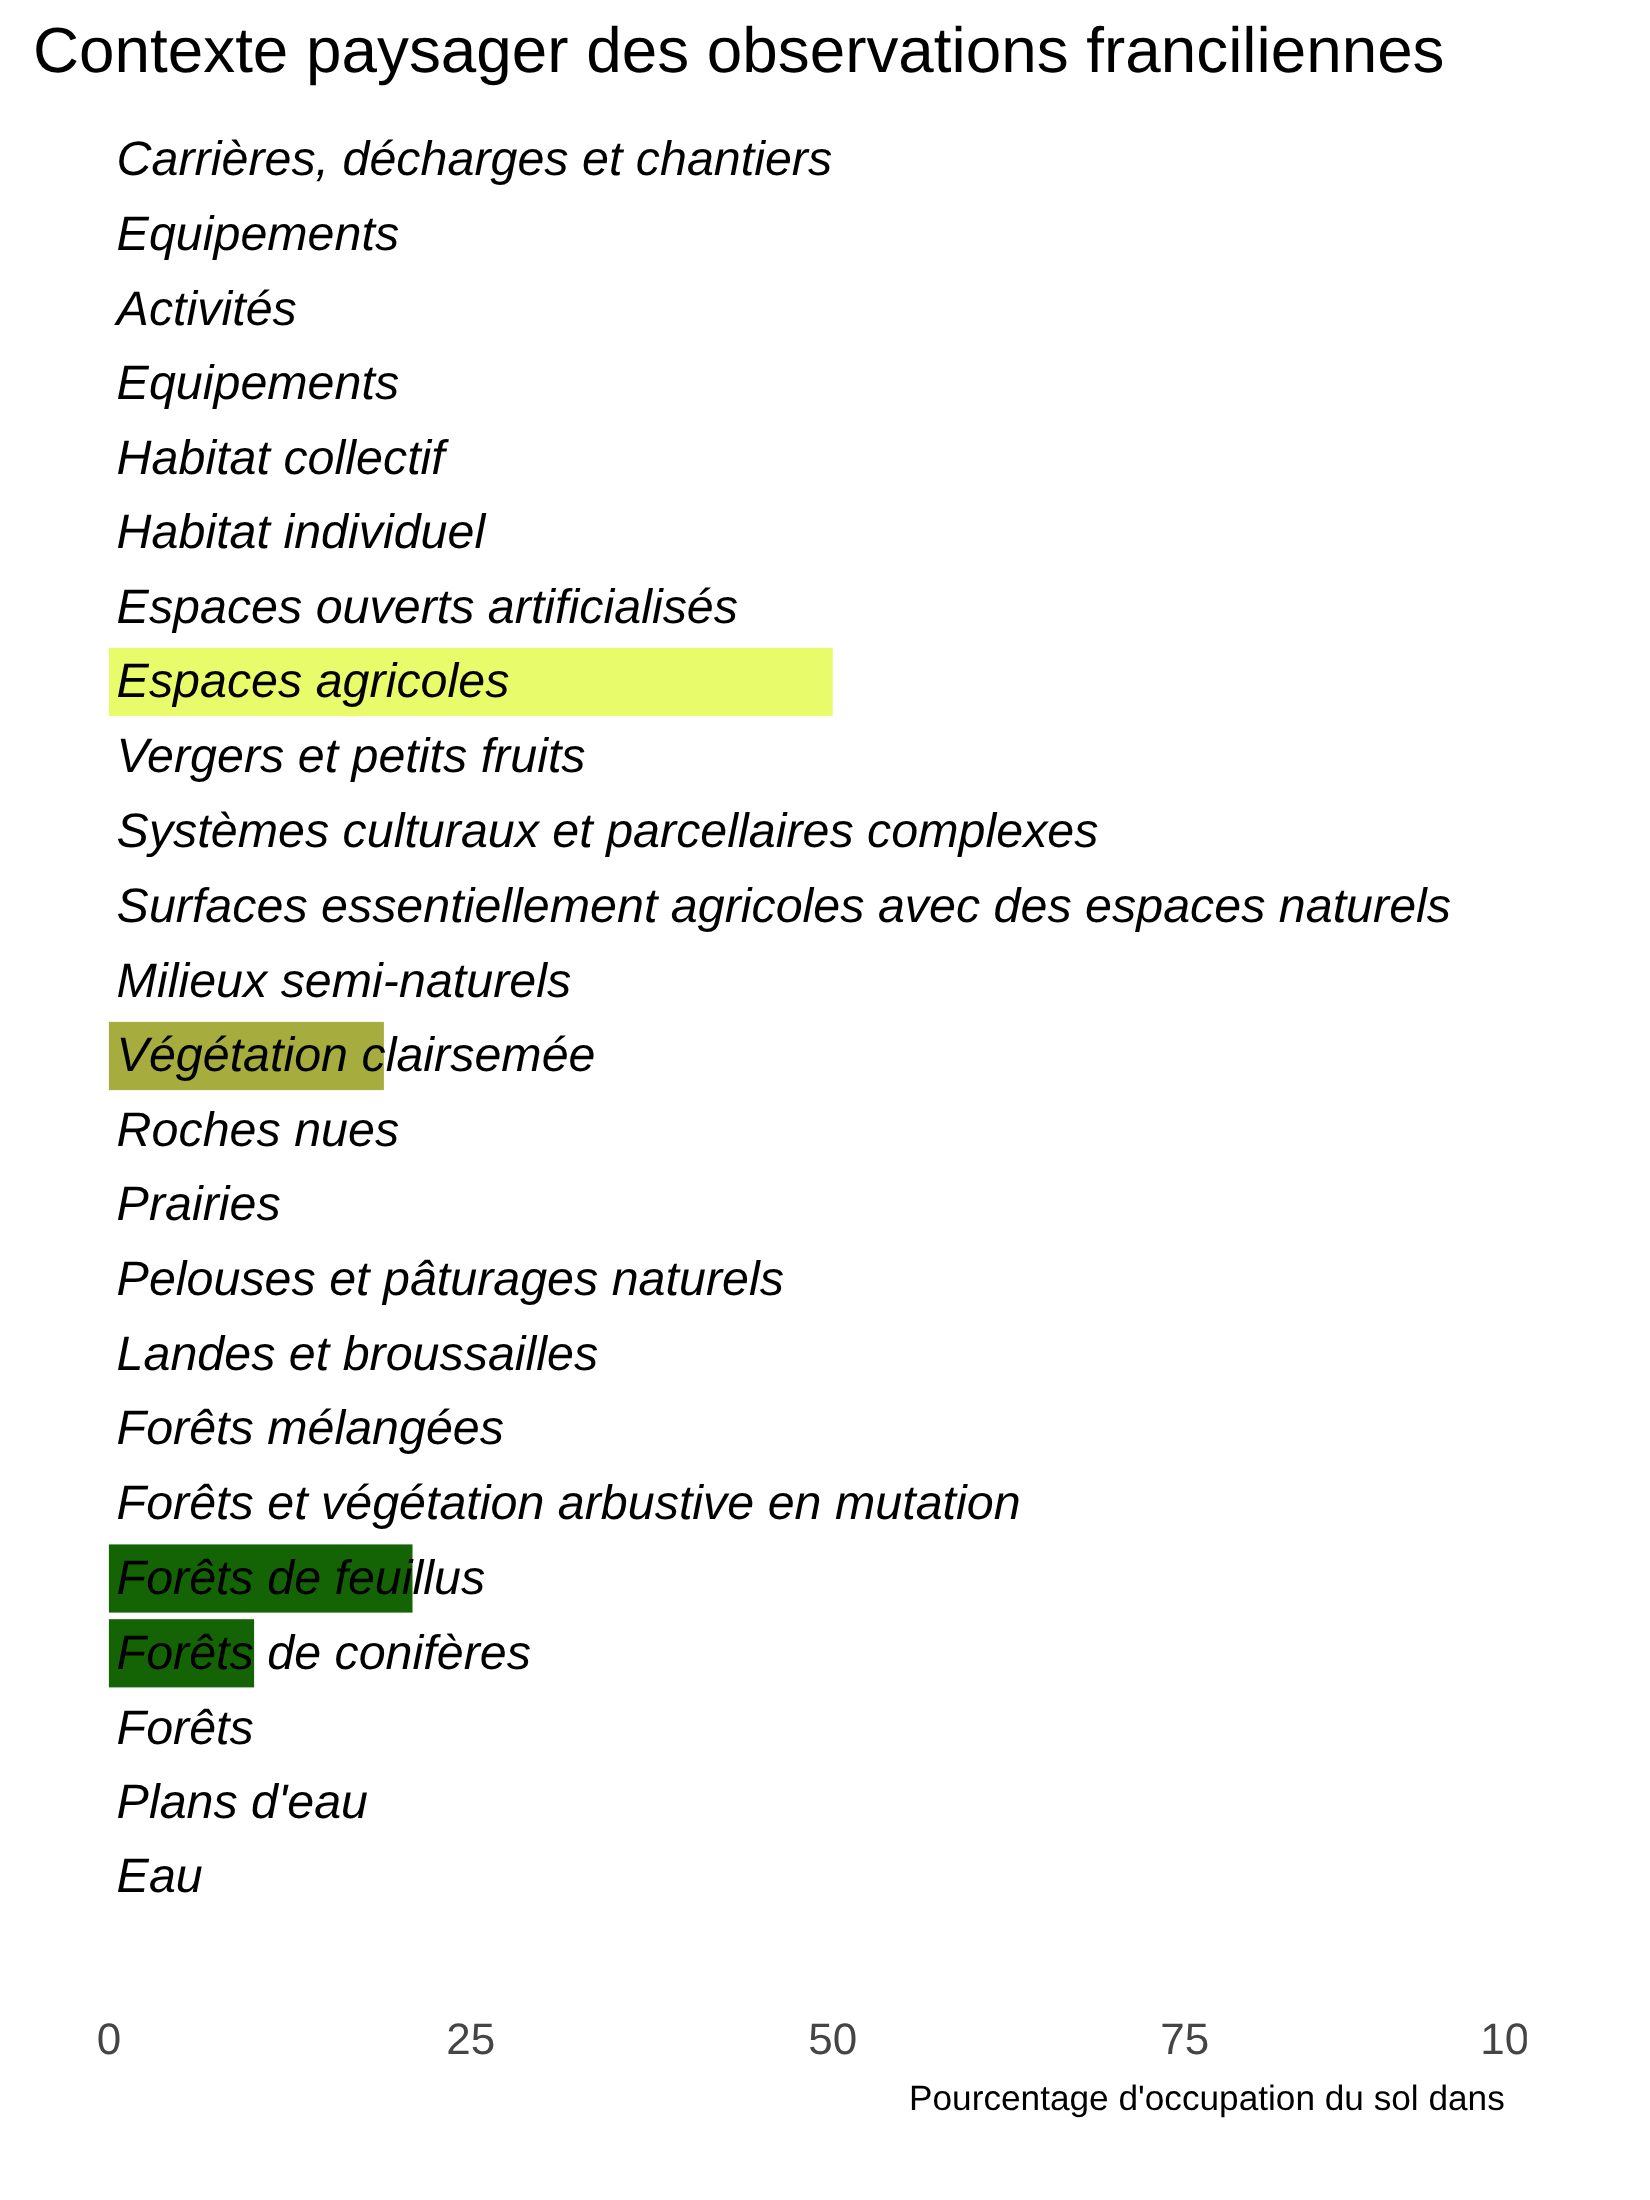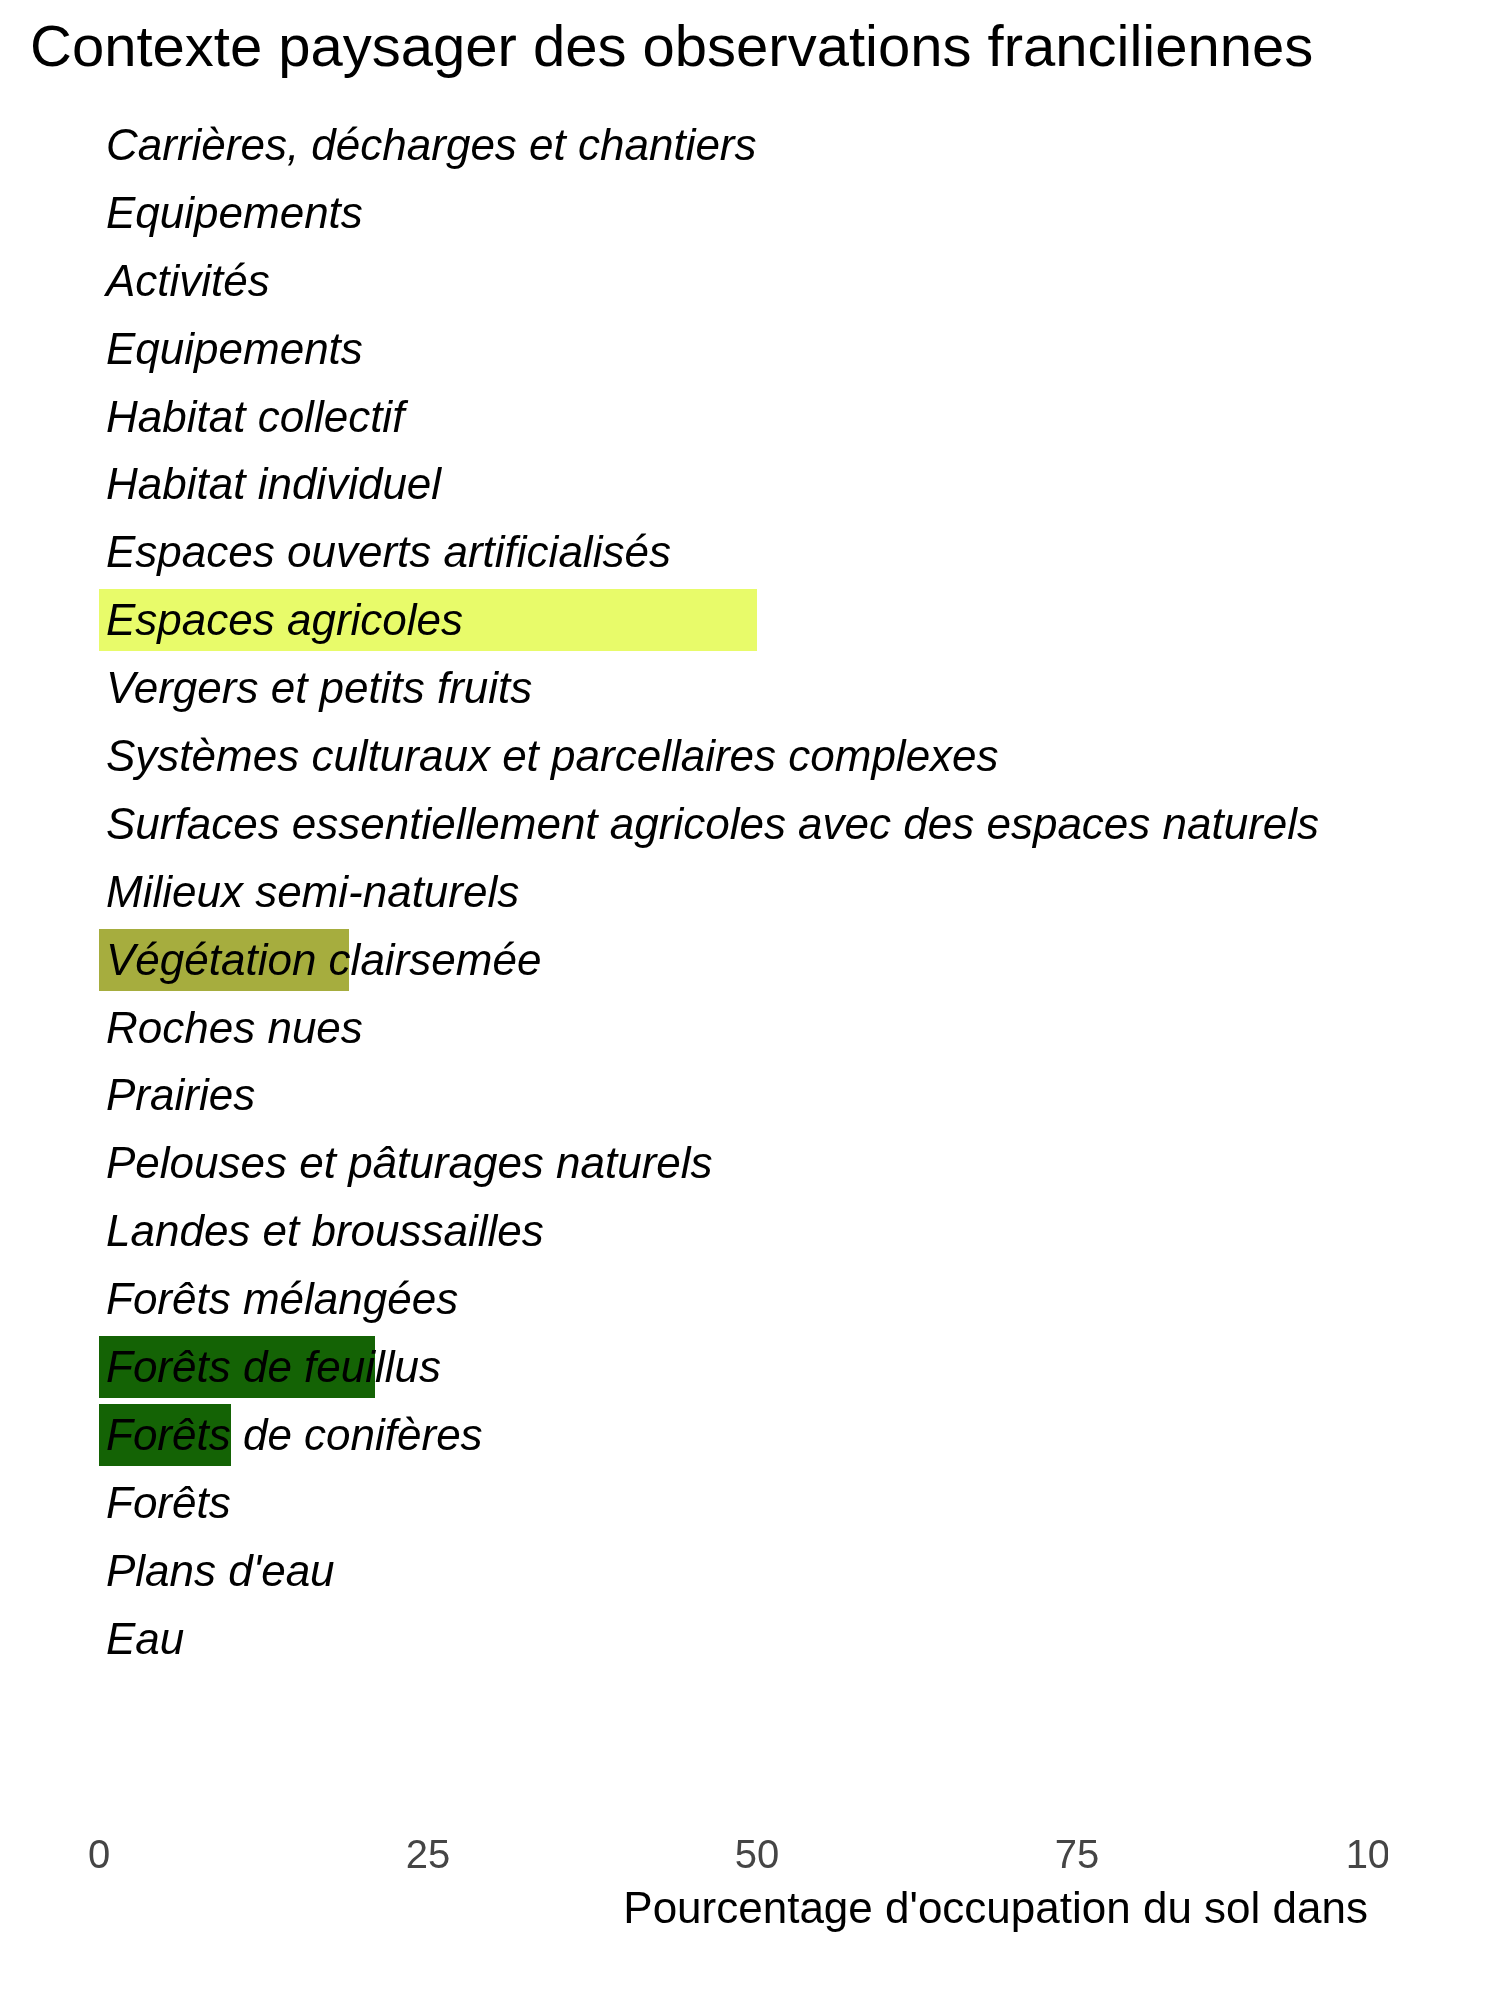--- a/index.html
+++ b/index.html
@@ -65,21 +65,21 @@
     position: absolute;
     top: 0;
     transform: translateX(-50%);
     white-space: nowrap;
   }
   .x-axis-title {
     position: absolute;
     right: 20px;
     top: 1884px;
     text-align: right;
-    font-size: 44px;
+    font-size: 32px;
     line-height: 47px;
     color: #000000;
   }
 </style>
 </head>
 <body>
 
 <div id="canvas">
 
   <div class="chart-title">Contexte paysager des observations franciliennes</div>
@@ -149,20 +149,24 @@
 
     <div class="cat-label">Pelouses et pâturages naturels</div>
   </div>
       <div class="bar-row">
 
     <div class="cat-label">Landes et broussailles</div>
   </div>
       <div class="bar-row">
 
     <div class="cat-label">Forêts mélangées</div>
+  </div>
+      <div class="bar-row">
+
+    <div class="cat-label">Forêts et végétation arbustive en mutation</div>
   </div>
       <div class="bar-row">
     <div class="bar" style="width: 276.36px; background: rgb(20, 99, 5);"></div>
     <div class="cat-label">Forêts de feuillus</div>
   </div>
       <div class="bar-row">
     <div class="bar" style="width: 131.6px; background: rgb(20, 99, 5);"></div>
     <div class="cat-label">Forêts de conifères</div>
   </div>
       <div class="bar-row">

